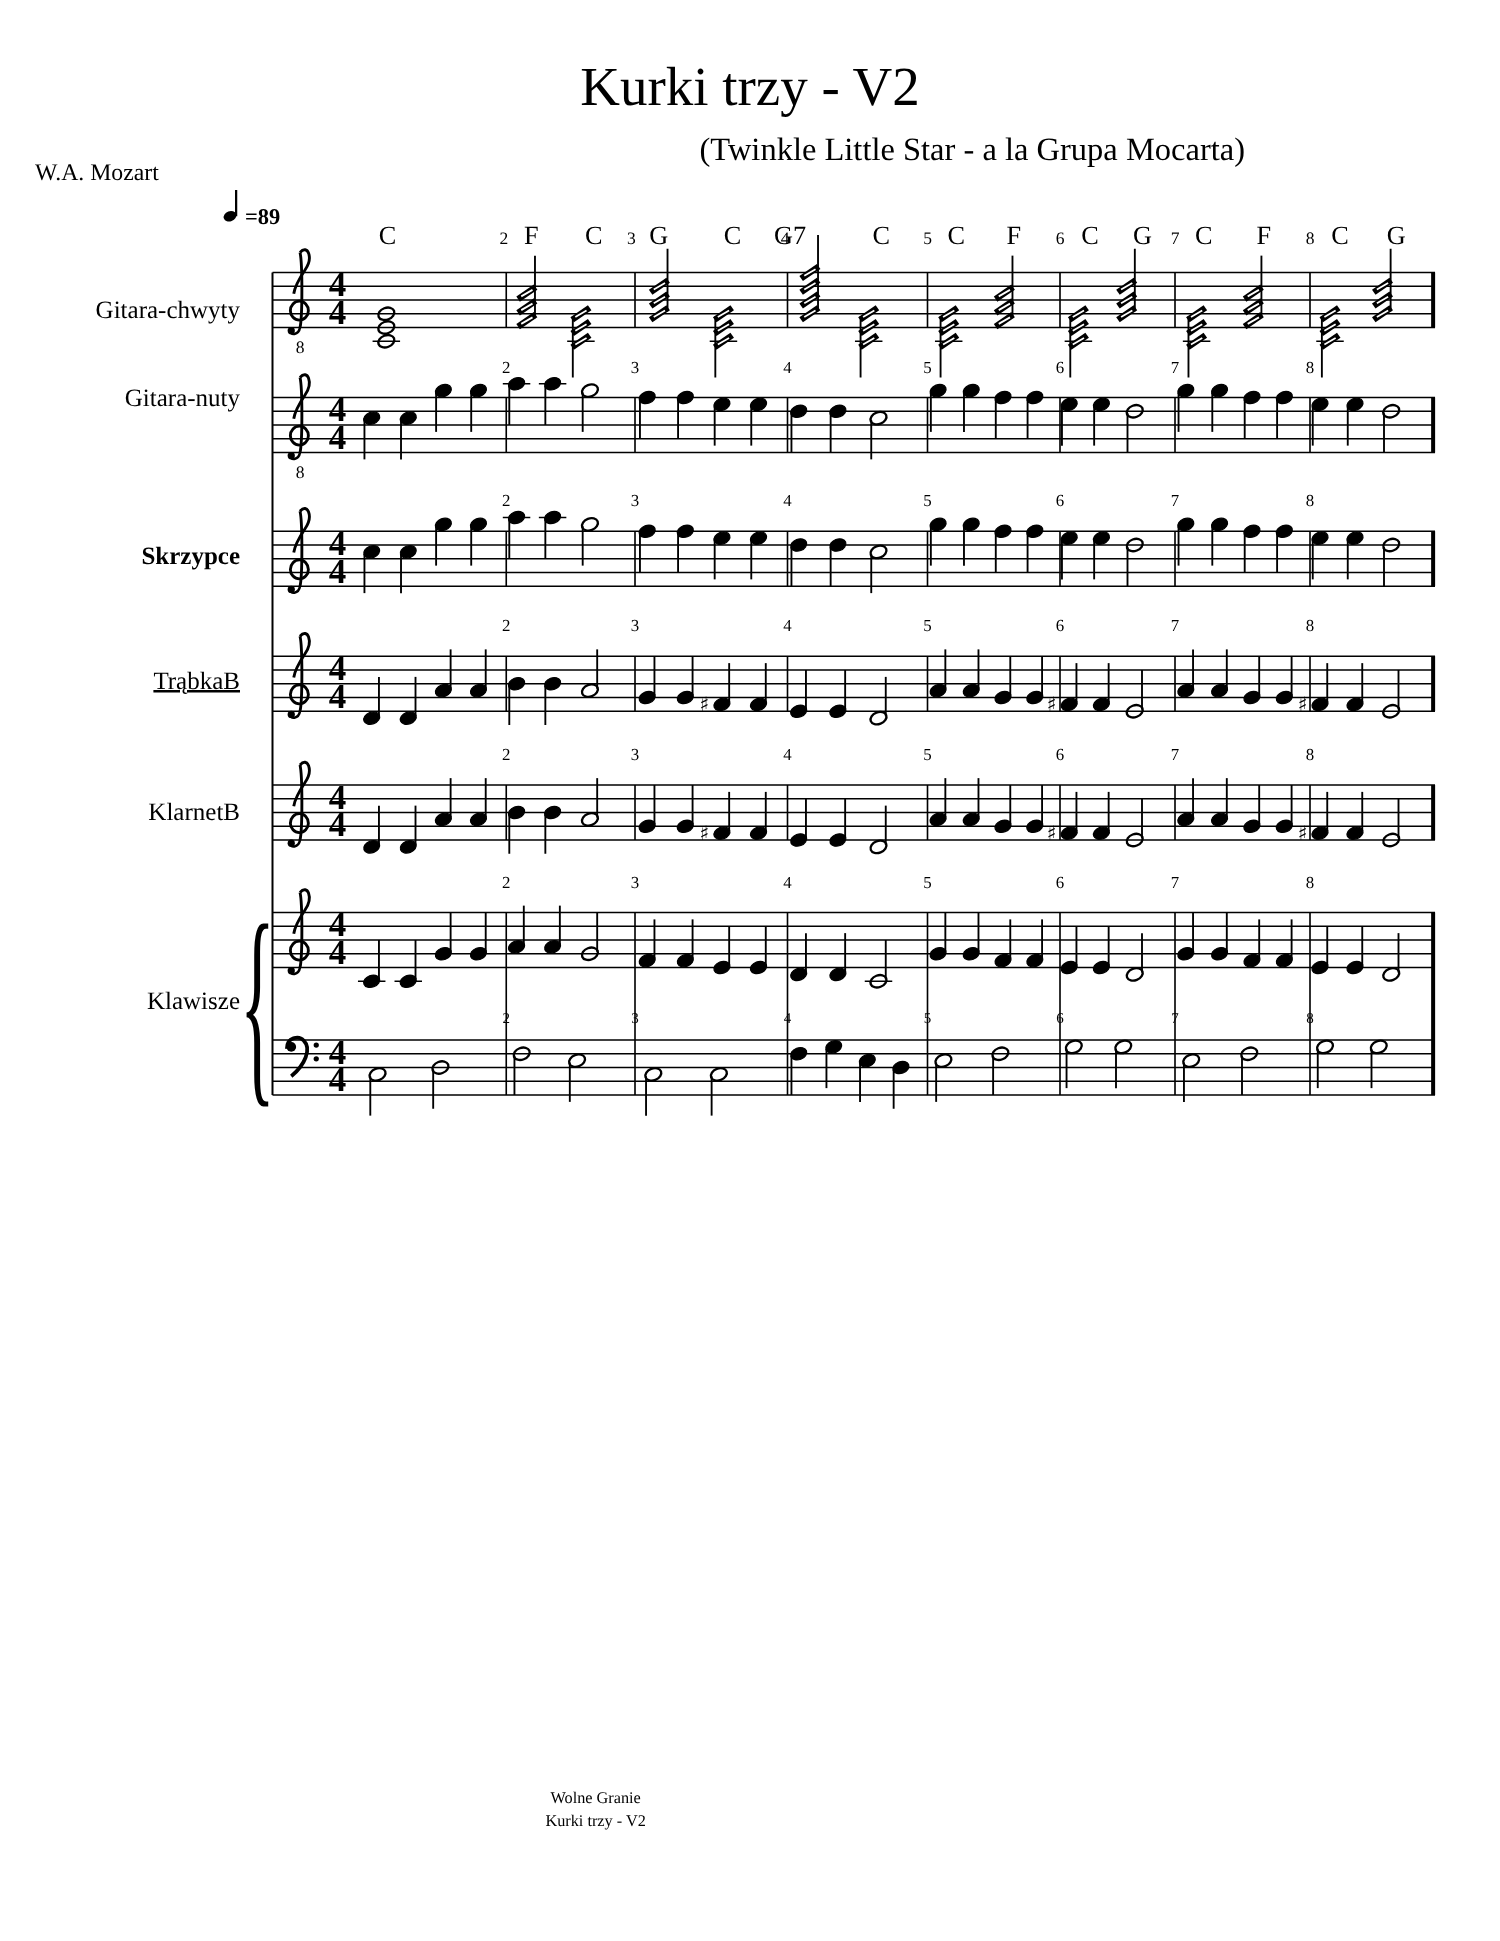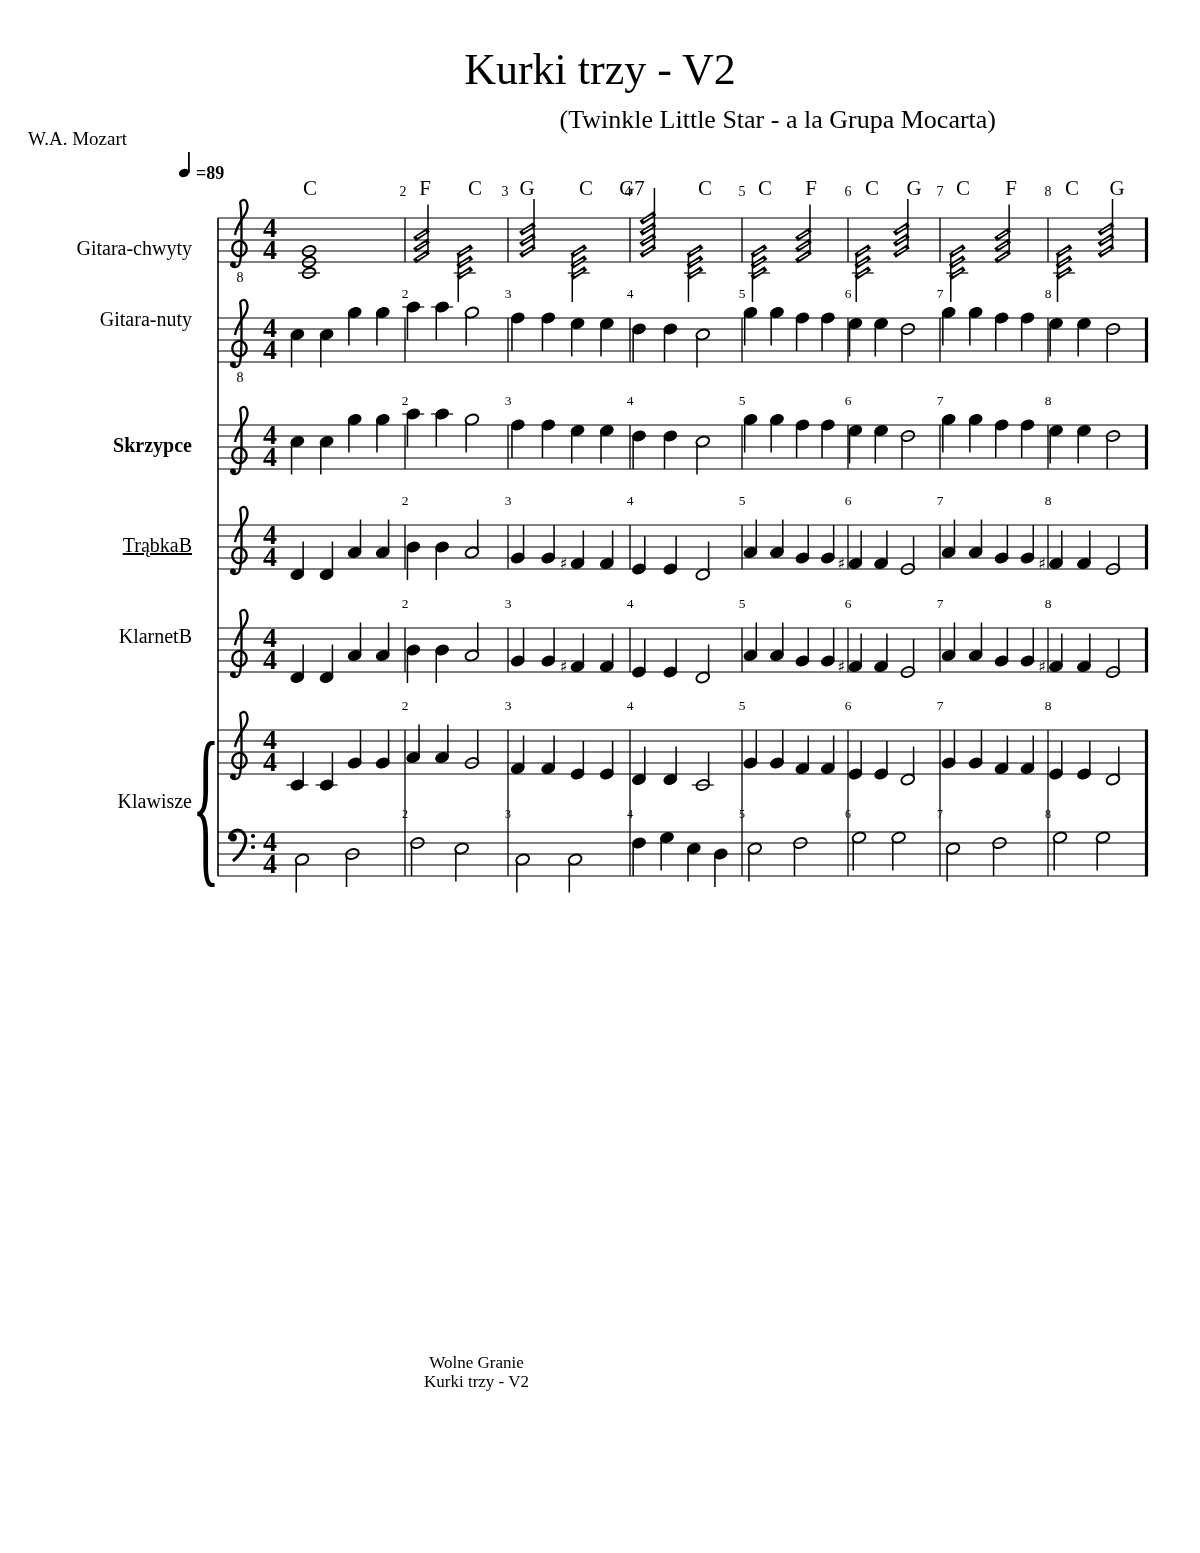--- a/index.html
+++ b/index.html
@@ -1,21 +1,21 @@
 <!DOCTYPE html>
 <html><head>
 <meta charset="utf-8">
 <style>
   html,body{margin:0;padding:0;background:#e8e8e8;}
   .page{position:relative;width:1200px;height:1553px;background:#ffffff;overflow:hidden;
         font-family:"Liberation Serif","DejaVu Serif",serif;color:#000;margin:0 auto;}
   .title{position:absolute;top:44px;left:0;width:1200px;text-align:center;font-size:44px;}
   .subtitle{position:absolute;top:105px;left:0;width:996px;text-align:right;font-size:26px;}
   .composer{position:absolute;top:128px;left:0;width:1148px;text-align:left;font-size:19px;margin-left:28px;}
-  .footer{position:absolute;top:1353px;left:0;width:953px;text-align:center;font-size:17px;line-height:19px;}
+  .footer{position:absolute;top:1428px;left:0;width:953px;text-align:center;font-size:13px;line-height:19px;}
   #score{position:absolute;left:0;top:0;}
   .chord{position:absolute;transform:translateX(-50%);font-size:21px;top:176px;}
   .mnum{position:absolute;transform:translateX(-50%);font-size:14px;top:184px;}
   .instr{position:absolute;left:32px;width:160px;text-align:right;font-size:20px;}
 </style>
 </head>
 <body>
 
 <div class="page">
   <svg id="score" width="1200" height="1553" viewBox="0 0 1200 1553">
@@ -681,20 +681,20 @@
       <span class="chord" style="left: 1011px;">F</span>
       <span class="mnum" style="left: 1048px;">8</span>
       <span class="chord" style="left: 1072px;">C</span>
       <span class="chord" style="left: 1117px;">G</span>
     </div>
   <div id="labels">
       <div class="instr" style="top: 227px; margin-top: 10px;">Gitara-chwyty</div>
       <div class="instr" style="top: 308px;">Gitara-nuty</div>
       <div class="instr" style="top: 434px; font-weight: bold;">Skrzypce</div>
       <div class="instr" style="top: 534px; text-decoration: underline;">TrąbkaB</div>
-      <div class="instr" style="top: 625px;">KlarnetB</div>
+      <div class="instr" style="top: 639px;">KlarnetB</div>
       <div class="instr" style="top: 790px;">Klawisze</div>
     </div>
   <div class="footer">
     <div>Wolne Granie</div>
     <div>Kurki trzy - V2</div>
   </div>
 </div>
 
 </body></html>

